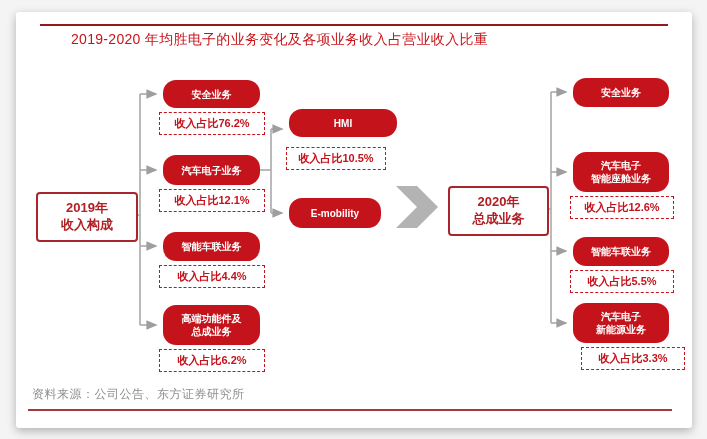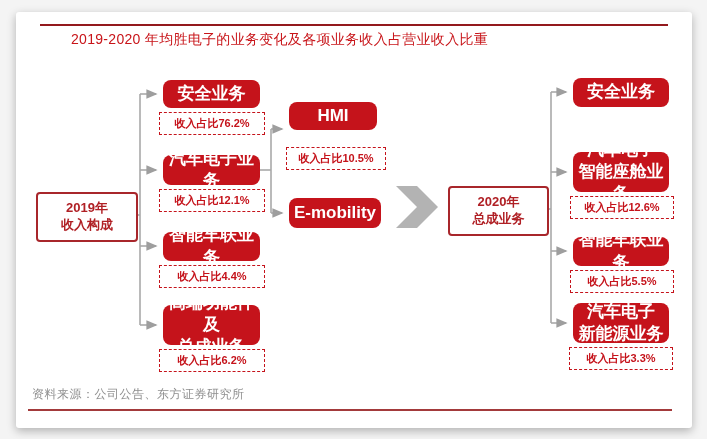--- a/index.html
+++ b/index.html
@@ -23,22 +23,22 @@
     white-space:nowrap;
   }
   .root-box {
     position:absolute; background:#ffffff;
     border:2px solid #a8262b; border-radius:4px;
     color:#b02025; font-size:13px; font-weight:bold;
     display:flex; align-items:center; justify-content:center;
     text-align:center; white-space:pre-line; line-height:1.3;
   }
   .solid-box {
-    position:absolute; background:#c5131b; border-radius:8px;
-    color:#ffffff; font-size:17px; font-weight:bold;
+    position:absolute; background:#c5131b; border-radius:13px;
+    color:#ffffff; font-size:10px; font-weight:bold;
     display:flex; align-items:center; justify-content:center;
     text-align:center; white-space:pre-line; line-height:1.3;
   }
   .dashed-box {
     position:absolute; background:#ffffff;
     border:1.5px dashed #c5131b;
     color:#c5131b; font-size:11px; font-weight:bold;
     display:flex; align-items:center; justify-content:center;
     white-space:nowrap;
   }
@@ -98,37 +98,37 @@
   <div class="solid-box" style="left:163px;top:155px;width:97px;height:30px">汽车电子业务</div>
   <div class="dashed-box" style="left:159px;top:189px;width:104px;height:21px">收入占比12.1%</div>
 
   <div class="solid-box" style="left:163px;top:232px;width:97px;height:29px">智能车联业务</div>
   <div class="dashed-box" style="left:159px;top:265px;width:104px;height:21px">收入占比4.4%</div>
 
   <div class="solid-box" style="left:163px;top:305px;width:97px;height:40px">高端功能件及
 总成业务</div>
   <div class="dashed-box" style="left:159px;top:349px;width:104px;height:21px">收入占比6.2%</div>
 
-  <div class="solid-box" style="left:289px;top:102px;width:88px;height:28px">HMI</div>
+  <div class="solid-box" style="left:289px;top:109px;width:108px;height:28px">HMI</div>
   <div class="dashed-box" style="left:286px;top:147px;width:98px;height:21px">收入占比10.5%</div>
 
   <div class="solid-box" style="left:289px;top:198px;width:92px;height:30px">E-mobility</div>
 
   <div class="root-box" style="left:448px;top:186px;width:97px;height:46px">2020年
 总成业务</div>
 
   <div class="solid-box" style="left:573px;top:78px;width:96px;height:29px">安全业务</div>
 
   <div class="solid-box" style="left:573px;top:152px;width:96px;height:40px">汽车电子
 智能座舱业务</div>
   <div class="dashed-box" style="left:570px;top:196px;width:102px;height:21px">收入占比12.6%</div>
 
   <div class="solid-box" style="left:573px;top:237px;width:96px;height:29px">智能车联业务</div>
   <div class="dashed-box" style="left:570px;top:270px;width:102px;height:21px">收入占比5.5%</div>
 
   <div class="solid-box" style="left:573px;top:303px;width:96px;height:40px">汽车电子
 新能源业务</div>
-  <div class="dashed-box" style="left:569px;top:347px;width:102px;height:21px">收入占比3.3%</div>
+  <div class="dashed-box" style="left:581px;top:347px;width:102px;height:21px">收入占比3.3%</div>
 
   <div class="footer">资料来源：公司公告、东方证券研究所</div>
   <div class="bottom-rule"></div>
 
 </div>
 
 </body></html>

